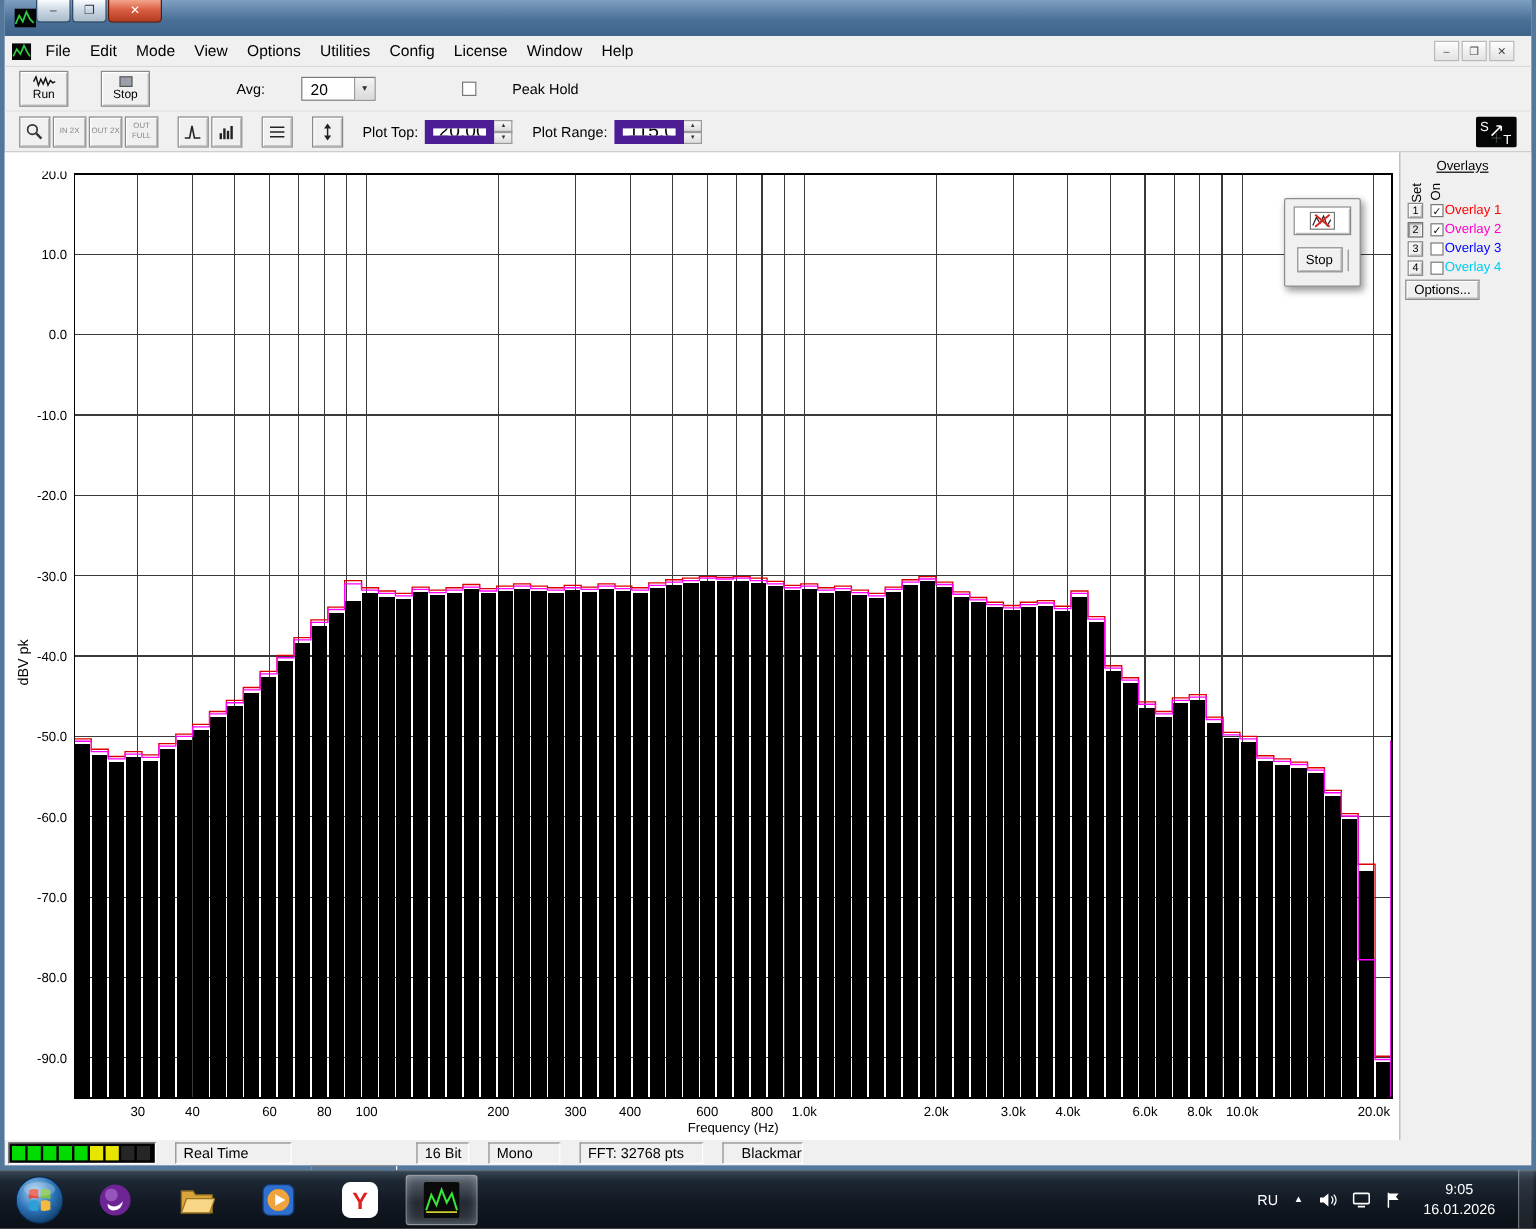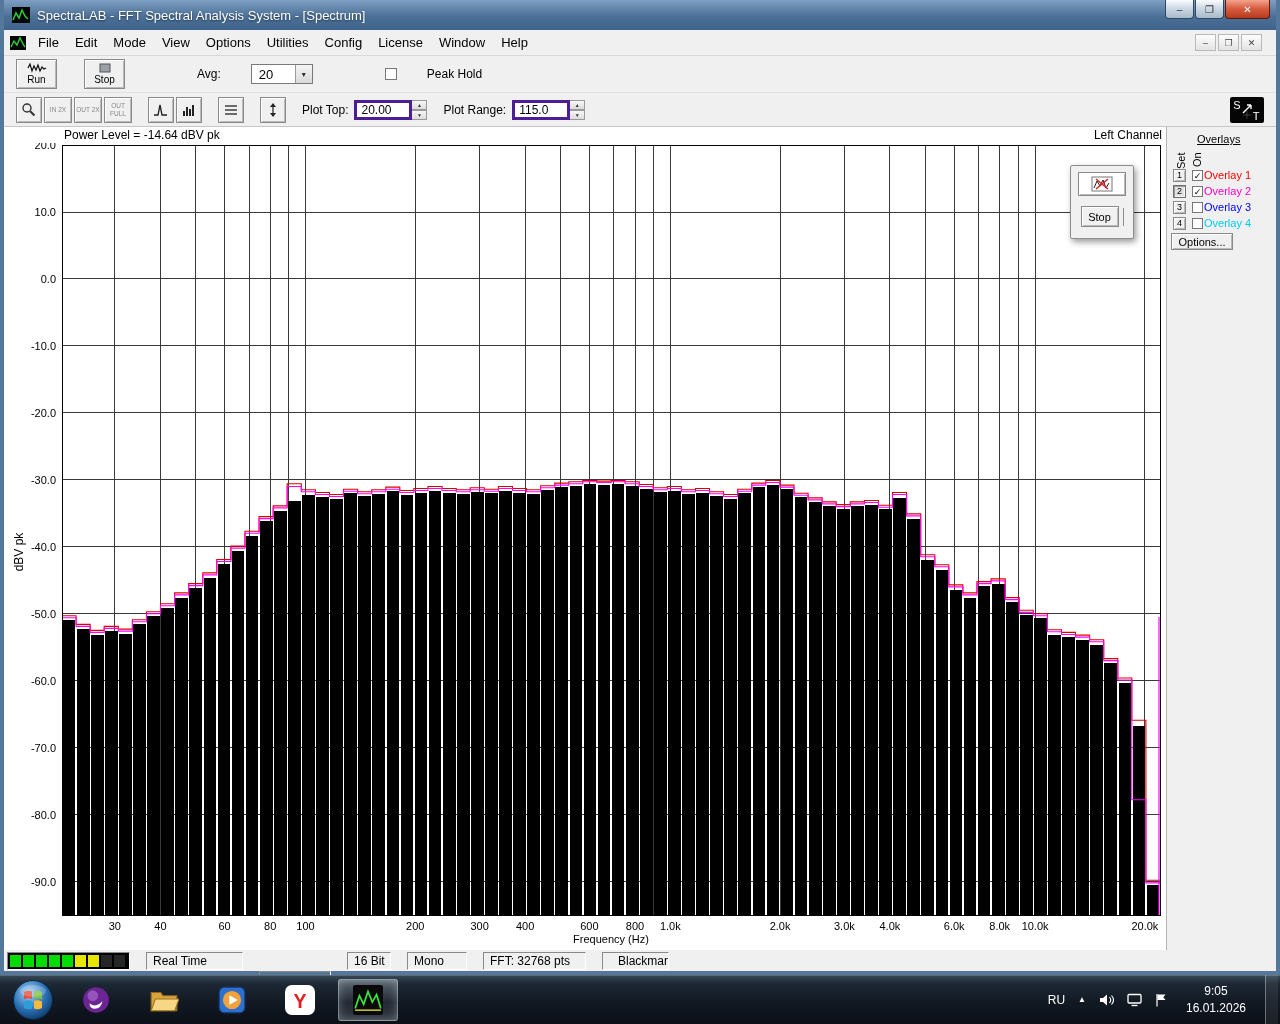--- a/index.html
+++ b/index.html
@@ -44,21 +44,21 @@
   .combo .drop::after { content:"▼"; font-size:7px; color:#333; }
   .checkbox { width:12px; height:12px; background:#fff; border:1px solid #777; margin-right:6px;
               font-size:10px; line-height:11px; text-align:center; }
 
   #toolbar2 { height:34px; display:flex; align-items:center; padding:0 12px; background:#f0f0f0; border-top:1px solid #e2e2e2; }
   .tool-btn { width:26px; height:26px; display:flex; align-items:center; justify-content:center; margin-right:2px; }
   .zoom-txt-btn { width:28px; height:26px; font-size:6.5px; line-height:1.15; color:#888; text-align:center;
                   display:flex; align-items:center; justify-content:center; margin-right:2px; white-space:pre-line; }
   #toolbar2 .gap { width:14px; }
   .spin-wrap { display:flex; align-items:center; margin-right:16px; }
-  .spin-input { width:58px; height:20px; border:3px solid #4c1d95; padding:1px 4px; font-size:12px;
+  .spin-input { width:58px; height:20px; border:7px solid #4c1d95; padding:1px 4px; font-size:16px;
                 font-family:"Liberation Sans",sans-serif; }
   .spin-btns { display:flex; flex-direction:column; width:15px; height:20px; }
   .spin-btns div { flex:1; background:linear-gradient(#f7f7f7,#dcdcdc); border:1px solid #9a9a9a; border-left:none;
                    font-size:5px; color:#333; display:flex; align-items:center; justify-content:center; }
   .spin-btns .up::after { content:"▲"; }
   .spin-btns .dn::after { content:"▼"; }
   #st-logo { margin-left:auto; }
 
   
   #client { position:relative; height:823px; background:#f0f0f0; border-top:1px solid #c6c6c6; }
@@ -119,21 +119,20 @@
 <body>
 
 <div id="screen">
   <div id="app-window">
 
     <div id="titlebar">
       <svg class="tb-icon" viewBox="0 0 18 16">
         <rect width="18" height="16" fill="#050505"></rect>
         <path d="M1 13 L4 6 L7 11 L10 3 L13 9 L16 12" stroke="#2ecc40" stroke-width="1.5" fill="none"></path>
       </svg>
-      <div class="tb-title">SpectraLAB - FFT Spectral Analysis System - [Spectrum]</div>
       <div class="win-controls">
         <div class="win-btn">–</div>
         <div class="win-btn">❐</div>
         <div class="win-btn close">✕</div>
       </div>
     </div>
 
     <div id="menubar">
       <svg class="mdi-app-icon" viewBox="0 0 16 14">
         <rect width="16" height="14" fill="#050505"></rect>
@@ -247,24 +246,20 @@
         <rect width="34" height="26" rx="2" fill="#050505"></rect>
         <text x="7" y="12" fill="#fff" font-size="11" font-family="Liberation Sans, sans-serif" text-anchor="middle">S</text>
         <text x="26" y="23" fill="#fff" font-size="11" font-family="Liberation Sans, sans-serif" text-anchor="middle">T</text>
         <path d="M13 16 L21 8 M21 8 l-4 0 M21 8 l0 4" stroke="#fff" stroke-width="1.4" fill="none"></path>
         <path d="M13 18 L21 18 M17 14 l0 8" stroke="#9aa" stroke-width="0.8" fill="none" opacity="0.4"></path>
       </svg>
     </div>
 
     <div id="client">
       <div id="chart-region">
-        <div id="chart-header">
-          <span id="power-level">Power Level = -14.64 dBV pk</span>
-          <span>Left Channel</span>
-        </div>
         <svg id="plot-svg" width="1162" height="807">
             <line x1="110.8" y1="2" x2="110.8" y2="772" stroke="#3a3a3a" stroke-width="1" shape-rendering="crispEdges"></line>
             <line x1="156.4" y1="2" x2="156.4" y2="772" stroke="#3a3a3a" stroke-width="1" shape-rendering="crispEdges"></line>
             <line x1="191.7" y1="2" x2="191.7" y2="772" stroke="#3a3a3a" stroke-width="1" shape-rendering="crispEdges"></line>
             <line x1="220.6" y1="2" x2="220.6" y2="772" stroke="#3a3a3a" stroke-width="1" shape-rendering="crispEdges"></line>
             <line x1="245.0" y1="2" x2="245.0" y2="772" stroke="#3a3a3a" stroke-width="1" shape-rendering="crispEdges"></line>
             <line x1="266.2" y1="2" x2="266.2" y2="772" stroke="#3a3a3a" stroke-width="1" shape-rendering="crispEdges"></line>
             <line x1="284.8" y1="2" x2="284.8" y2="772" stroke="#3a3a3a" stroke-width="1" shape-rendering="crispEdges"></line>
             <line x1="301.5" y1="2" x2="301.5" y2="772" stroke="#3a3a3a" stroke-width="1" shape-rendering="crispEdges"></line>
             <line x1="411.3" y1="2" x2="411.3" y2="772" stroke="#3a3a3a" stroke-width="1" shape-rendering="crispEdges"></line>

